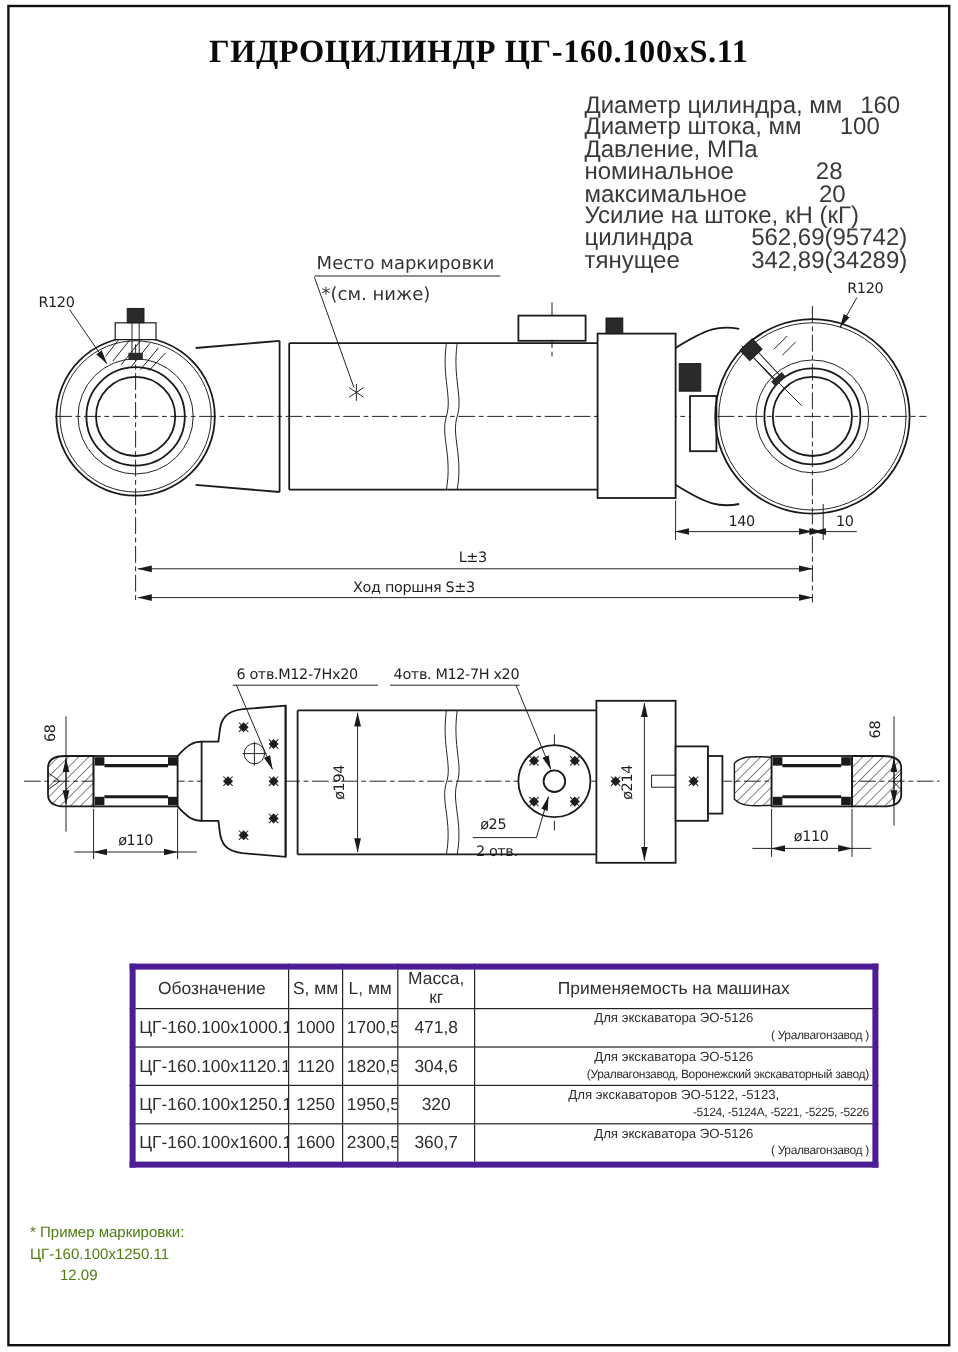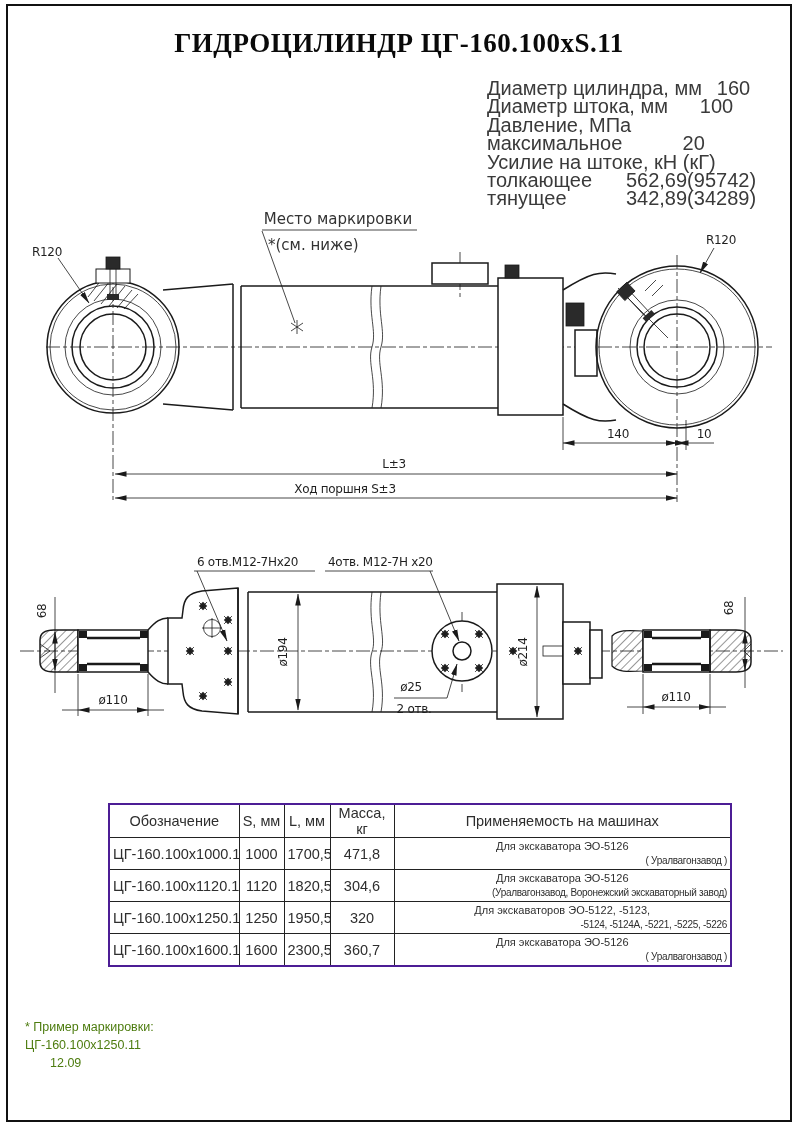--- a/index.html
+++ b/index.html
@@ -14,21 +14,21 @@
   .spec-value{width:148px;text-align:center;white-space:nowrap;}
   svg.draw{position:absolute;left:0;top:0;}
   .s-med{stroke:#1a1a1a;stroke-width:1.5;fill:none;}
   .s-thin{stroke:#1a1a1a;stroke-width:.8;fill:none;}
   .s-thick{stroke:#1a1a1a;stroke-width:2.6;fill:none;}
   .s-cl{stroke:#1a1a1a;stroke-width:.8;fill:none;stroke-dasharray:14 3 4 3;}
   .whitefill{fill:#fff;}
   text.t12{font-family:"DejaVu Sans",sans-serif;font-size:12px;fill:#1f1f1f;letter-spacing:-.3px;}
   text.t15{font-family:"DejaVu Sans",sans-serif;font-size:15px;fill:#333;}
   .tbl-wrap{position:absolute;left:108px;top:803px;width:624px;}
-  table.spec-table{width:100%;border-collapse:collapse;table-layout:fixed;border:2px solid #4c1d95;}
+  table.spec-table{width:100%;border-collapse:collapse;table-layout:fixed;border:5px solid #4c1d95;}
   table.spec-table th,table.spec-table td{border:1px solid #222;padding:0 3px;overflow:hidden;}
   table.spec-table th{height:31px;font-weight:normal;font-size:14.5px;color:#2e2e2e;}
   table.spec-table td{height:31px;font-size:14.5px;color:#2e2e2e;text-align:center;}
   td.c-des{text-align:left;padding-left:5px;white-space:nowrap;}
   td.c-app{padding:0;}
   .app1{font-size:11px;line-height:15px;text-align:center;white-space:nowrap;}
   .app2{font-size:10px;line-height:14px;text-align:right;white-space:nowrap;letter-spacing:-.3px;}
   .footnote{position:absolute;left:25px;top:1018px;font-size:12.5px;color:#4d7c0f;line-height:18px;}
   .footnote .fn3{padding-left:25px;}
 </style>
@@ -47,29 +47,33 @@
       </div>
     <div class="spec-row">
         <span class="spec-label">Диаметр штока, мм</span>
         <span class="spec-value">100</span>
       </div>
     <div class="spec-row">
         <span class="spec-label">Давление, МПа</span>
         <span class="spec-value"></span>
       </div>
     <div class="spec-row">
+        <span class="spec-label">номинальное</span>
+        <span class="spec-value">28</span>
+      </div>
+    <div class="spec-row">
         <span class="spec-label">максимальное</span>
         <span class="spec-value">20</span>
       </div>
     <div class="spec-row">
         <span class="spec-label">Усилие на штоке, кН (кГ)</span>
         <span class="spec-value"></span>
       </div>
     <div class="spec-row">
-        <span class="spec-label">толкающее</span>
+        <span class="spec-label">цилиндра</span>
         <span class="spec-value">562,69(95742)</span>
       </div>
     <div class="spec-row">
         <span class="spec-label">тянущее</span>
         <span class="spec-value">342,89(34289)</span>
       </div>
   </div>
 
   <svg class="draw" width="798" height="1127" viewBox="0 0 798 1127">
     <defs>

